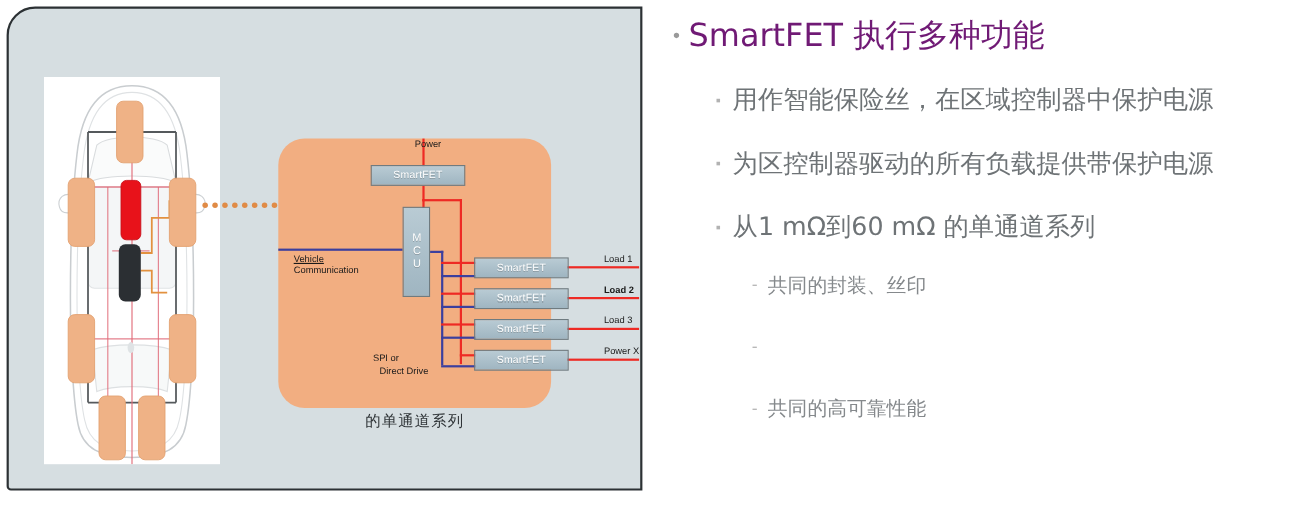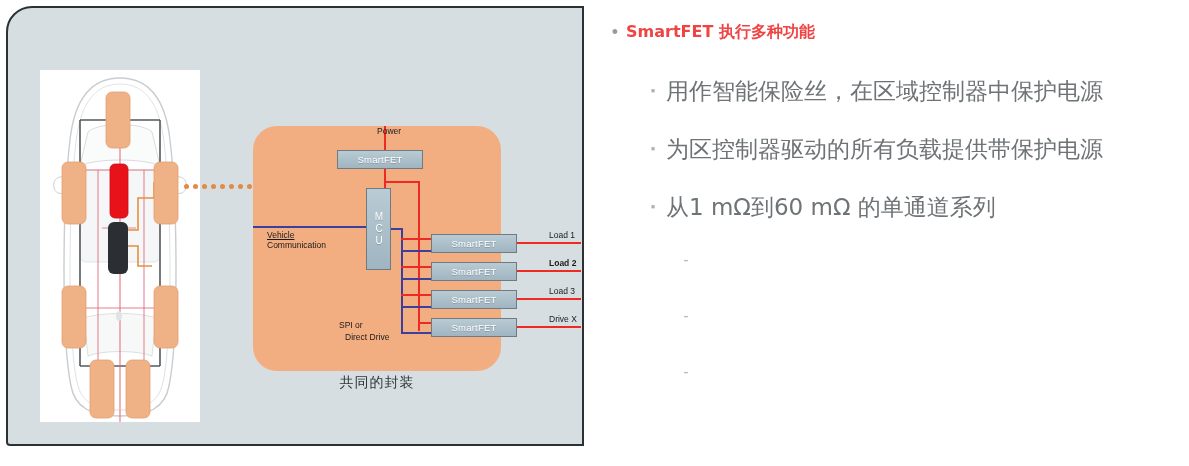--- a/index.html
+++ b/index.html
@@ -61,21 +61,21 @@
   .zone-caption{
     position:absolute;left:245px;top:366px;width:248px;text-align:center;
     font-size:14px;color:#2f3437;font-family:"DejaVu Sans","Liberation Sans",sans-serif;
     letter-spacing:1px;
   }
 
   
   .text-col{position:absolute;left:604px;top:0;width:578px;height:466px;}
   .b1{position:absolute;left:0;top:18px;display:flex;align-items:flex-start;}
   .b1 .mk{width:22px;color:#9a9a9a;font-size:18px;line-height:28px;text-align:center;}
-  .b1 .tx{font-size:16px;font-weight:bold;color:#ef4444;line-height:28px;
+  .b1 .tx{font-size:29px;font-weight:normal;color:#701a75;line-height:28px;
       font-family:"DejaVu Sans","Liberation Sans",sans-serif;}
 
   .b2{position:absolute;left:36px;display:flex;align-items:flex-start;}
   .b2 .mk{width:26px;color:#b2b2b2;font-size:13px;line-height:30px;text-align:center;}
   .b2 .tx{font-size:23px;color:#6e7376;line-height:30px;
       font-family:"DejaVu Sans","Liberation Sans",sans-serif;}
 
   .b3{position:absolute;left:70px;display:flex;align-items:flex-start;}
   .b3 .mk{width:24px;color:#b8b8b8;font-size:16px;line-height:28px;text-align:center;}
   .b3 .tx{font-size:18px;color:#85898c;line-height:28px;
@@ -182,27 +182,27 @@
         <div class="wire red" style="left:148px;top:186px;width:32px;height:2px;"></div>
         <div class="wire blue" style="left:148px;top:198px;width:32px;height:2px;"></div>
         <div class="blk" style="left:178px;top:182px;width:86px;height:19px;">SmartFET</div>
         <div class="wire red" style="left:262px;top:190px;width:66px;height:2px;"></div>
         <div class="lbl load" style="left:296px;top:178px;">Load 3</div>
 
         <div class="wire red" style="left:165px;top:214px;width:15px;height:2px;"></div>
         <div class="wire blue" style="left:148px;top:224px;width:32px;height:2px;"></div>
         <div class="blk" style="left:178px;top:210px;width:86px;height:19px;">SmartFET</div>
         <div class="wire red" style="left:262px;top:218px;width:66px;height:2px;"></div>
-        <div class="lbl load" style="left:296px;top:206px;">Drive X</div>
+        <div class="lbl load" style="left:296px;top:206px;">Power X</div>
 
         <div class="lbl" style="left:86px;top:212px;">SPI or</div>
         <div class="lbl" style="left:92px;top:224px;">Direct Drive</div>
       </div>
 
-      <div class="zone-caption">共同的封装</div>
+      <div class="zone-caption">的单通道系列</div>
     </div>
   </div>
 
   <div class="text-col">
 
     <div class="b1">
       <span class="mk">•</span>
       <span class="tx">SmartFET 执行多种功能</span>
     </div>
 
@@ -216,24 +216,26 @@
       <span class="tx">为区控制器驱动的所有负载提供带保护电源</span>
     </div>
 
     <div class="b2" style="top:192px;">
       <span class="mk">▪</span>
       <span class="tx">从1 mΩ到60 mΩ 的单通道系列</span>
     </div>
 
     <div class="b3" style="top:246px;">
       <span class="mk">-</span>
+      <span class="tx">共同的封装、丝印</span>
     </div>
 
     <div class="b3" style="top:302px;">
       <span class="mk">-</span>
     </div>
 
     <div class="b3" style="top:358px;">
       <span class="mk">-</span>
+      <span class="tx">共同的高可靠性能</span>
     </div>
 
   </div>
 </div>
 
 </body></html>

